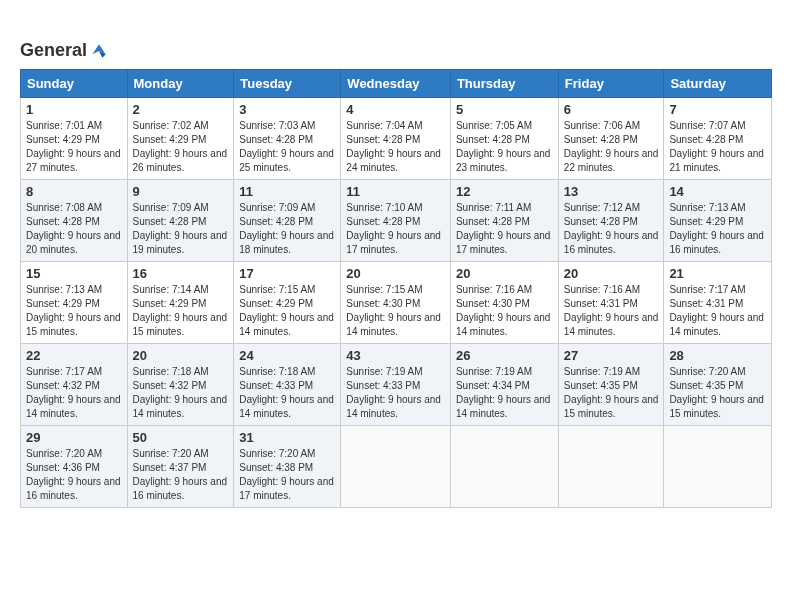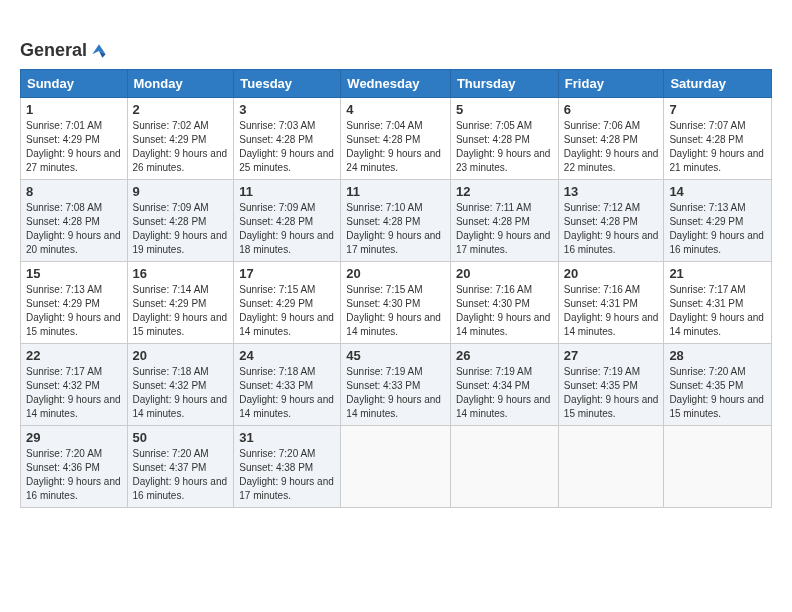--- a/index.html
+++ b/index.html
@@ -232,21 +232,21 @@
       </td>
         <td>
         <span class="day-number">20</span>
         <span class="day-info">Sunrise: 7:18 AM<br>Sunset: 4:32 PM<br>Daylight: 9 hours and 14 minutes.</span>
       </td>
         <td>
         <span class="day-number">24</span>
         <span class="day-info">Sunrise: 7:18 AM<br>Sunset: 4:33 PM<br>Daylight: 9 hours and 14 minutes.</span>
       </td>
         <td>
-        <span class="day-number">45</span>
+        <span class="day-number">43</span>
         <span class="day-info">Sunrise: 7:19 AM<br>Sunset: 4:33 PM<br>Daylight: 9 hours and 14 minutes.</span>
       </td>
         <td>
         <span class="day-number">26</span>
         <span class="day-info">Sunrise: 7:19 AM<br>Sunset: 4:34 PM<br>Daylight: 9 hours and 14 minutes.</span>
       </td>
         <td>
         <span class="day-number">27</span>
         <span class="day-info">Sunrise: 7:19 AM<br>Sunset: 4:35 PM<br>Daylight: 9 hours and 15 minutes.</span>
       </td>

